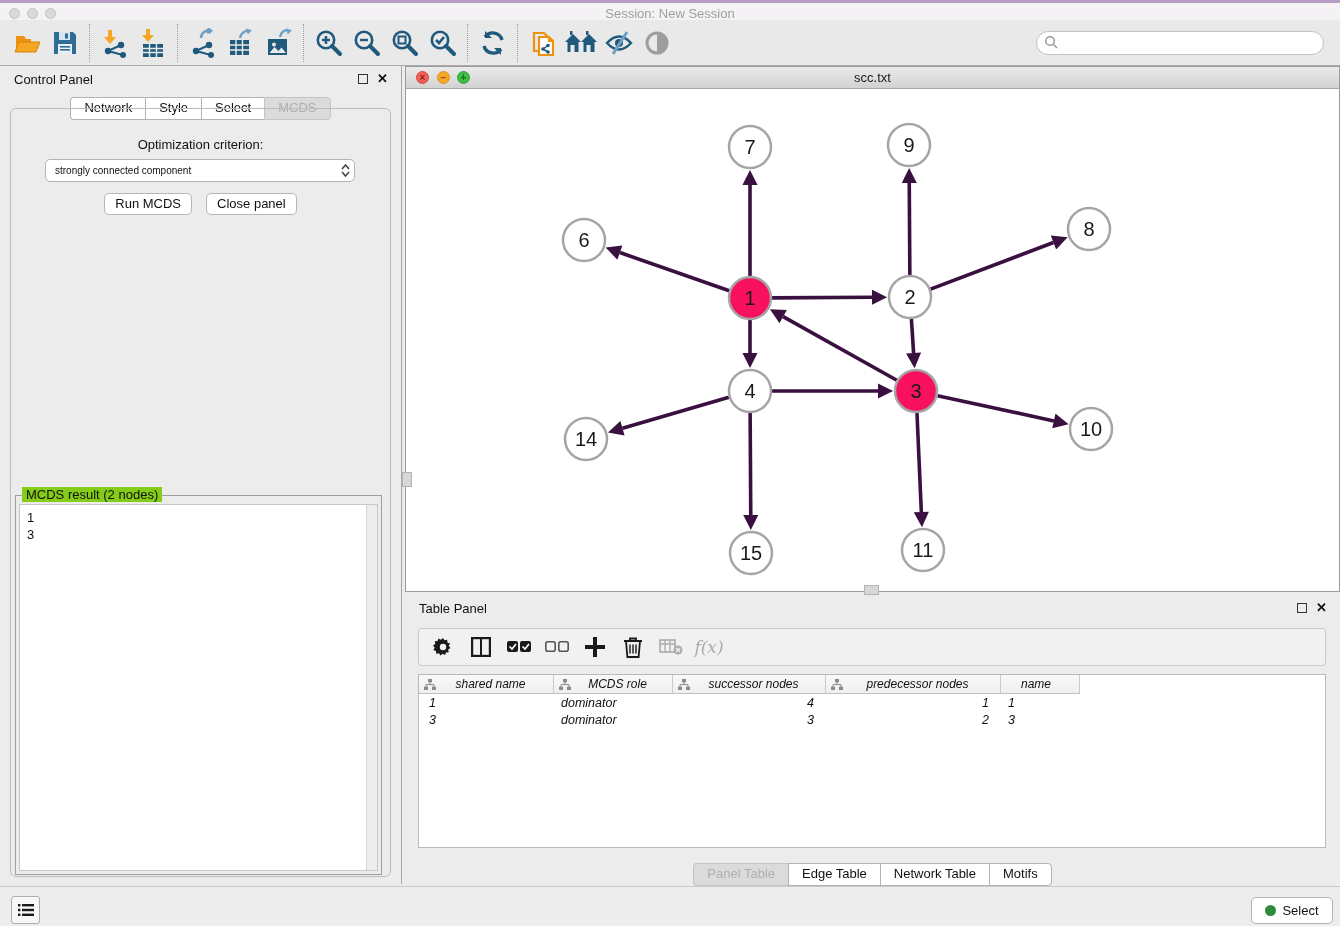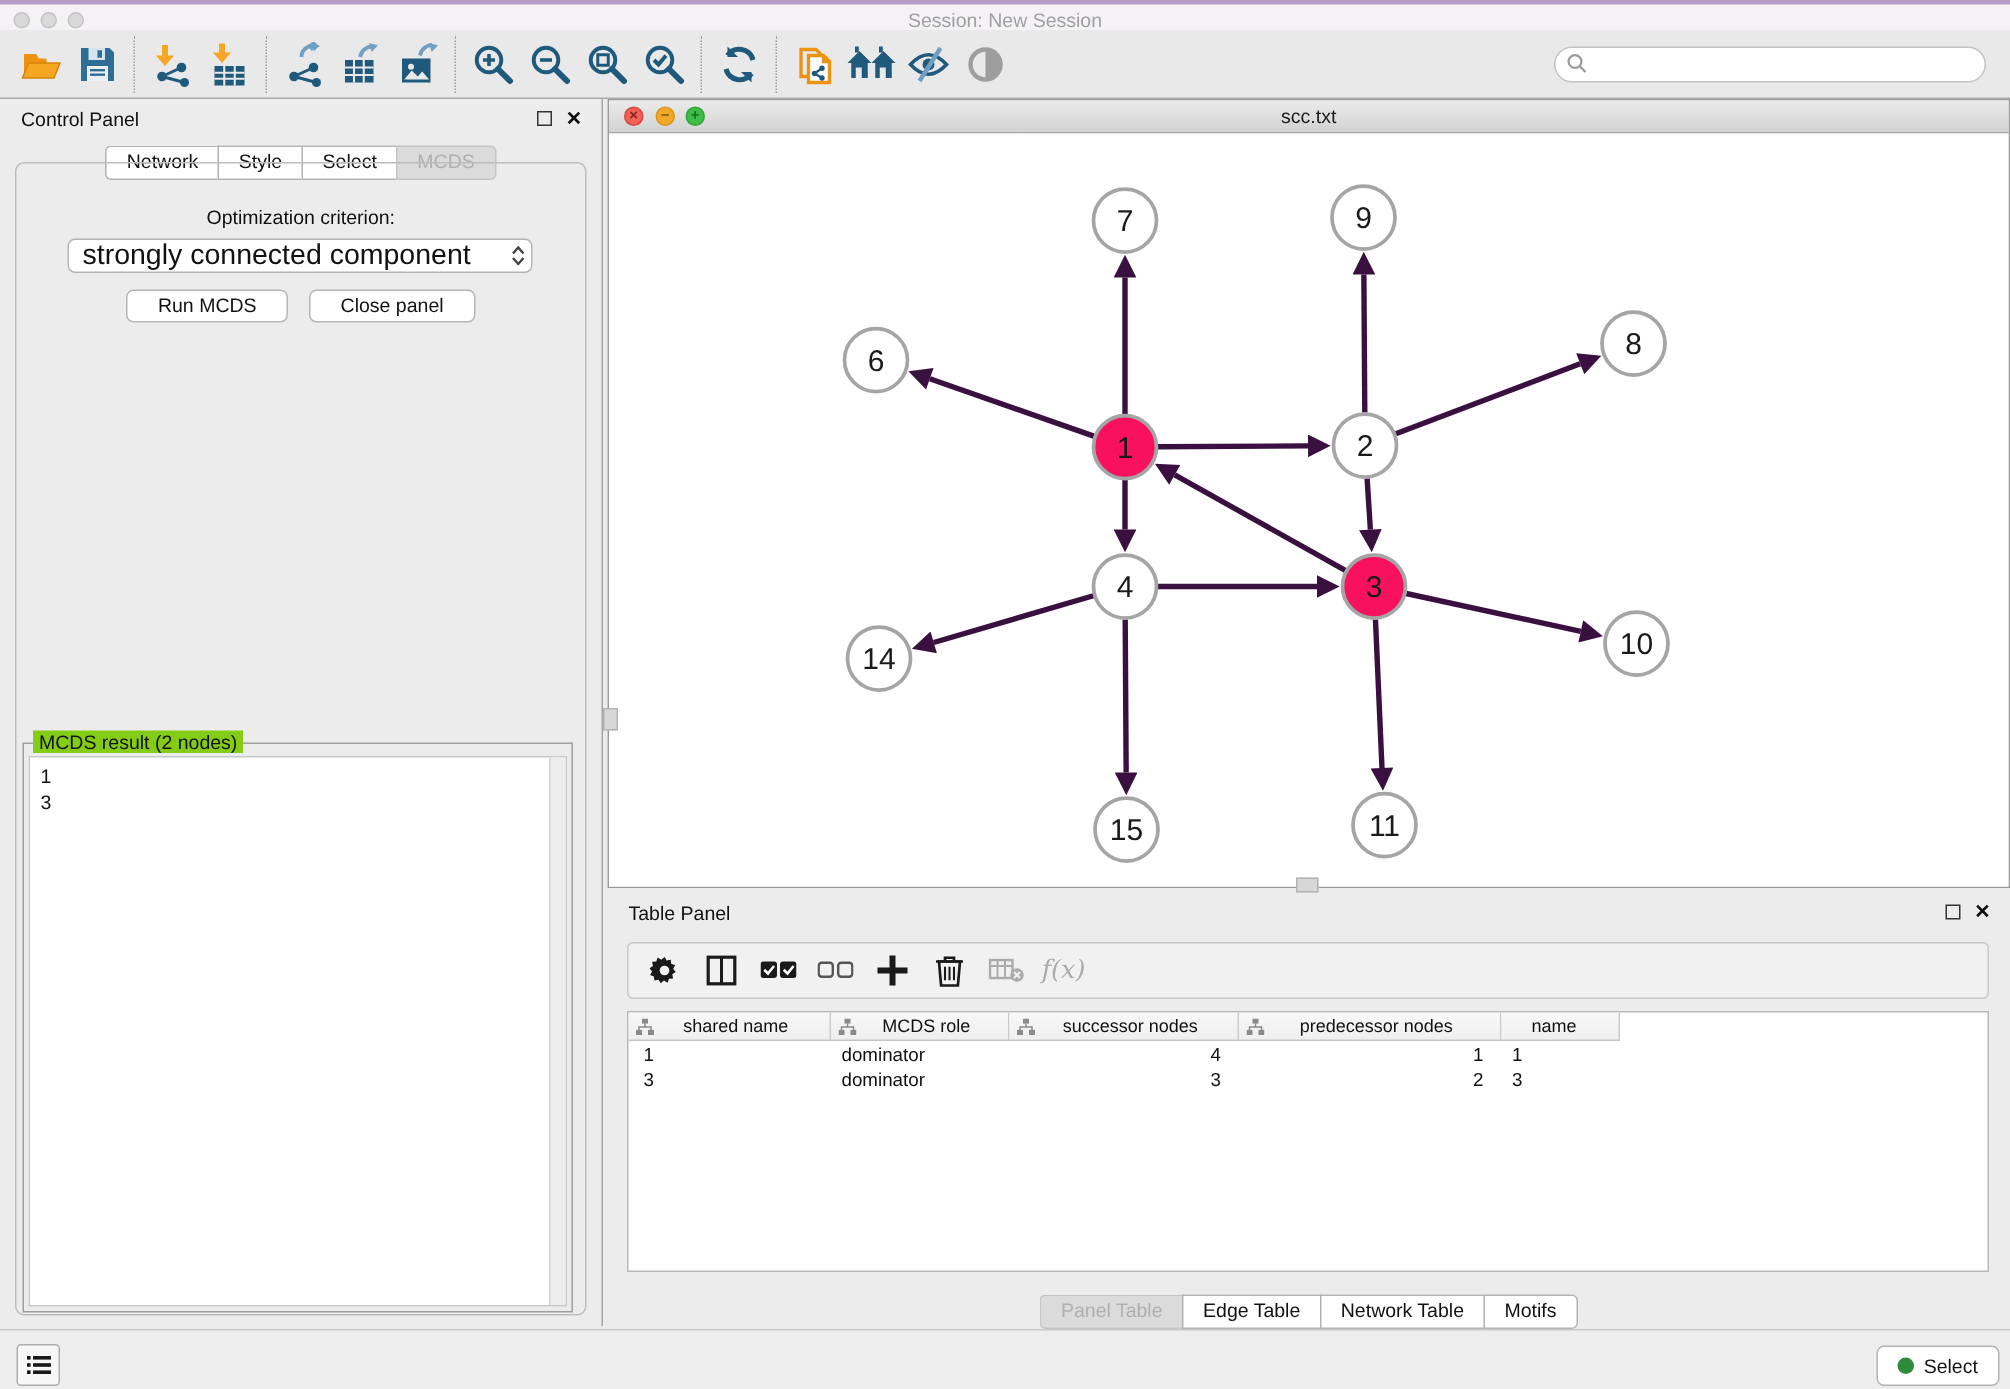--- a/index.html
+++ b/index.html
@@ -26,24 +26,24 @@
   .float-ico{position:absolute;top:8px;width:10px;height:10px;border:1.5px solid #333;box-sizing:border-box;}
   .close-ico{position:absolute;top:5px;font-size:13px;font-weight:bold;color:#111;}
   .cp-tabs{position:absolute;left:0;top:31px;width:100%;display:flex;justify-content:center;}
   .tabbtn{font-size:13px;height:21px;line-height:20px;padding:0 13px;background:#fff;border:1px solid #B3B3B3;border-right:none;color:#111;}
   .tabbtn:first-child{border-radius:4px 0 0 4px;}
   .tabbtn.lastcp{border-radius:0 4px 4px 0;border-right:1px solid #B3B3B3;}
   .tabbtn.active{background:#DBDBDB;color:#AFAFAF;border-color:#C4C4C4;}
   .cp-frame{position:absolute;left:10px;right:10px;top:42px;bottom:7px;border:1px solid #BDBDBD;border-radius:6px;}
   .opt-label{position:absolute;left:0;width:100%;top:28px;text-align:center;font-size:13px;color:#111;}
   .dropdown{position:absolute;left:34px;top:50px;width:310px;height:23px;background:#fff;border:1px solid #B4B4B4;border-radius:5px;display:flex;align-items:center;box-sizing:border-box;}
-  .dropdown .dval{flex:1;font-size:19px;padding-left:9px;color:#111;white-space:nowrap;overflow:hidden;}
+  .dropdown .dval{flex:1;font-size:10px;padding-left:9px;color:#111;white-space:nowrap;overflow:hidden;}
   .dropdown .chev{width:18px;display:flex;flex-direction:column;align-items:center;justify-content:center;gap:1px;}
   .btnrow{position:absolute;left:0;width:100%;top:84px;display:flex;justify-content:center;gap:14px;}
-  .macbtn{height:22px;background:#fff;border:1px solid #B6B6B6;border-radius:5px;font-size:13px;color:#111;padding:0 20px;line-height:20px;}
+  .macbtn{height:22px;background:#fff;border:1px solid #B6B6B6;border-radius:5px;font-size:13px;color:#111;padding:0 10px;line-height:20px;}
   .fieldset{position:absolute;left:4px;right:8px;top:386px;bottom:1px;border:1px solid #9E9E9E;}
   .fieldset .legend{position:absolute;left:6px;top:-9px;background:#84cc16;padding:0 4px;font-size:13px;color:#111;}
   .fieldset .inner{position:absolute;left:3px;right:3px;top:8px;bottom:3px;background:#fff;border:1px solid #C8C8C8;}
   .fieldset .lines{position:absolute;left:7px;top:4px;font-size:13px;line-height:17px;color:#111;white-space:pre;}
   .fieldset .scroll{position:absolute;right:0;top:0;bottom:0;width:10px;background:#EDEDED;border-left:1px solid #D5D5D5;}
 
   
   .netwin{position:absolute;left:405px;top:66px;width:935px;height:526px;border:1px solid #9B9B9B;box-sizing:border-box;background:#fff;}
   .net-titlebar{position:absolute;left:0;top:0;width:100%;height:22px;background:linear-gradient(#EBEBEB,#D2D2D2);border-bottom:1px solid #A8A8A8;box-sizing:border-box;}
   .net-titlebar .ntitle{position:absolute;left:0;right:0;top:3px;text-align:center;font-size:13px;color:#1A1A1A;}
@@ -53,21 +53,21 @@
   .tl.grn{left:51px;background:#3FBD46;border:1px solid #34A53A;color:rgba(0,70,0,.65);}
   .canvas{position:absolute;left:0;top:22px;right:0;bottom:0;background:#fff;overflow:hidden;}
   .splitterL{position:absolute;left:-4px;top:405px;width:8px;height:13px;background:#D7D7D7;border:1px solid #B3B3B3;z-index:5;}
   .splitterB{position:absolute;left:458px;bottom:-4px;width:13px;height:8px;background:#D7D7D7;border:1px solid #B3B3B3;z-index:5;}
 
   
   .table-panel{position:absolute;left:405px;top:595px;width:935px;height:289px;background:#ECECEC;}
   .tp-toolbar{position:absolute;left:13px;top:33px;width:908px;height:38px;background:#F1F1F1;border:1px solid #C8C8C8;border-radius:4px;box-sizing:border-box;display:flex;align-items:center;gap:10px;padding-left:10px;text-align:center;}
   .tpbtn{width:28px;height:28px;display:flex;align-items:center;justify-content:center;}
   .fx{font-family:"DejaVu Serif","Liberation Serif",serif;font-style:italic;font-size:17px;color:#ABABAB;}
-  .ntable{position:absolute;left:13px;top:79px;width:908px;height:174px;background:#fff;border:1px solid #B9B9B9;box-sizing:border-box;overflow:hidden;}
+  .ntable{position:absolute;left:13px;top:79px;width:908px;height:174px;background:#fff;border:1px solid #B9B9B9;box-sizing:border-box;overflow:hidden;font-style:italic;}
   .thead{display:flex;height:19px;}
   .th{background:linear-gradient(#F8F8F8,#EFEFEF);border-right:1px solid #C9C9C9;border-bottom:1px solid #C2C2C2;box-sizing:border-box;display:flex;align-items:center;font-size:12px;color:#111;position:relative;}
   .th .hlabel{flex:1;text-align:center;padding-right:8px;}
   .trow{display:flex;height:17px;align-items:center;font-size:12.5px;color:#111;}
   .td{box-sizing:border-box;white-space:nowrap;overflow:hidden;}
   .c0{width:135px;} .c1{width:119px;} .c2{width:153px;} .c3{width:175px;} .c4{width:79px;}
   .al{padding-left:10px;text-align:left;} .ar{padding-right:12px;text-align:right;} .al2{padding-left:7px;text-align:left;}
   .tp-tabs{position:absolute;left:0;width:100%;top:268px;display:flex;justify-content:center;}
 
   

